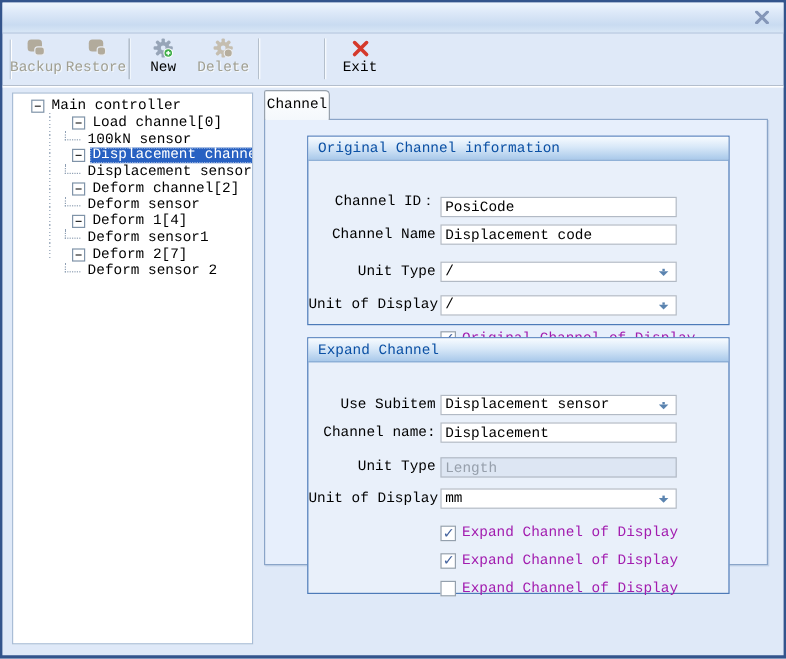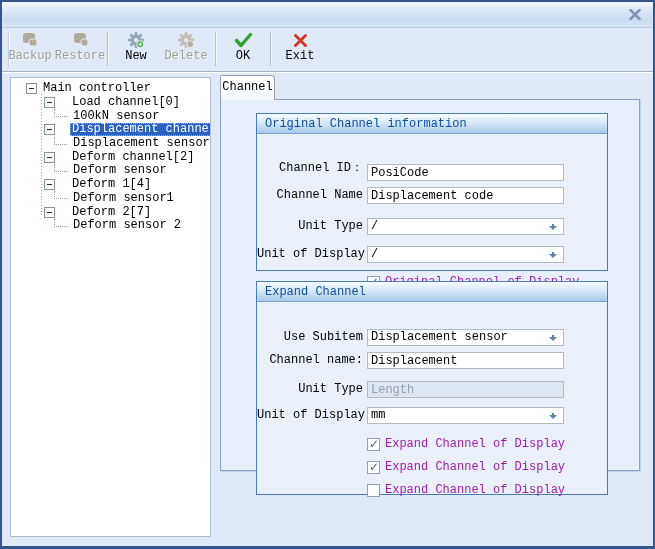--- a/index.html
+++ b/index.html
@@ -28,21 +28,21 @@
   .ticon { height:18px; display:flex; align-items:center; justify-content:center; }
   .tlbl { font-size:12px; color:#000; line-height:15px; white-space:nowrap; }
   .tbtn.disabled .tlbl { color:#a09f91; text-shadow:1px 1px 0 #f4f8fc; }
   .tsep { position:absolute; top:4px; height:34px; width:2px;
     background:linear-gradient(90deg,#b4bfcc 0 1px,#f5f9fd 1px 2px); }
   
   .tree-panel { position:absolute; left:8px; top:75px; width:201px; height:460px;
     background:#fff; border:1px solid #a9bdd6; overflow:hidden; padding-top:4px; }
   .tree-row { display:flex; align-items:center; height:13.7px; font-size:12px; white-space:pre; color:#000; }
   .tree-row.lvl0 { padding-left:15px; }
-  .tree-row.lvl1 { padding-left:33px;gap:11px; }
+  .tree-row.lvl1 { padding-left:49px; }
   .tree-row.lvl2 { padding-left:43px; }
   .tbox { width:11px; height:11px; border:1px solid #7f93a8; background:#fff;
     position:relative; flex:none; margin-right:4px; }
   .tbox::after { content:""; position:absolute; left:2px; right:2px; top:4px; height:1px; background:#2b2b2b; }
   .leafline { width:13px; height:8px; border-left:1px dotted #8fa0b4; border-bottom:1px dotted #8fa0b4;
     flex:none; margin-right:4px; transform:translateY(-3px); }
   .tlabel { padding:0 2px; line-height:13px; }
   .tree-row.selected .tlabel { background:#2861c2; color:#fff; outline:1px dotted #9db6e0; outline-offset:-1px; }
   .trunk { position:absolute; left:30px; top:16px; height:122px; width:1px;
     background-image:repeating-linear-gradient(to bottom,#8fa0b4 0 1px,transparent 1px 3px); }
@@ -146,28 +146,20 @@
           </g>
           <circle cx="9" cy="9" r="2" fill="#dfe9f8"></circle>
           <circle cx="13.2" cy="13.2" r="3.4" fill="#b6ae9e" stroke="#eef1f5" stroke-width="0.9"></circle>
         </svg>
       </span>
       <span class="tlbl">Delete</span>
     </div>
 
     <div class="tsep" style="left:213px"></div>
 
-    <div class="tbtn" style="left:221px;width:40px">
-      <span class="ticon">
-        <svg width="19" height="16" viewBox="0 0 19 16">
-          <path d="M2.5,8.5 L7,13.5 L16.5,2.5" fill="none" stroke="#2ea12e" stroke-width="3.4" stroke-linecap="round" stroke-linejoin="round"></path>
-        </svg>
-      </span>
-      <span class="tlbl">OK</span>
-    </div>
 
     <div class="tsep" style="left:268px"></div>
 
     <div class="tbtn" style="left:277px;width:42px">
       <span class="ticon">
         <svg width="15" height="15" viewBox="0 0 15 15">
           <path d="M2.5,2.5 L12.5,12.5 M12.5,2.5 L2.5,12.5" stroke="#d5392b" stroke-width="3" stroke-linecap="round"></path>
         </svg>
       </span>
       <span class="tlbl">Exit</span>

